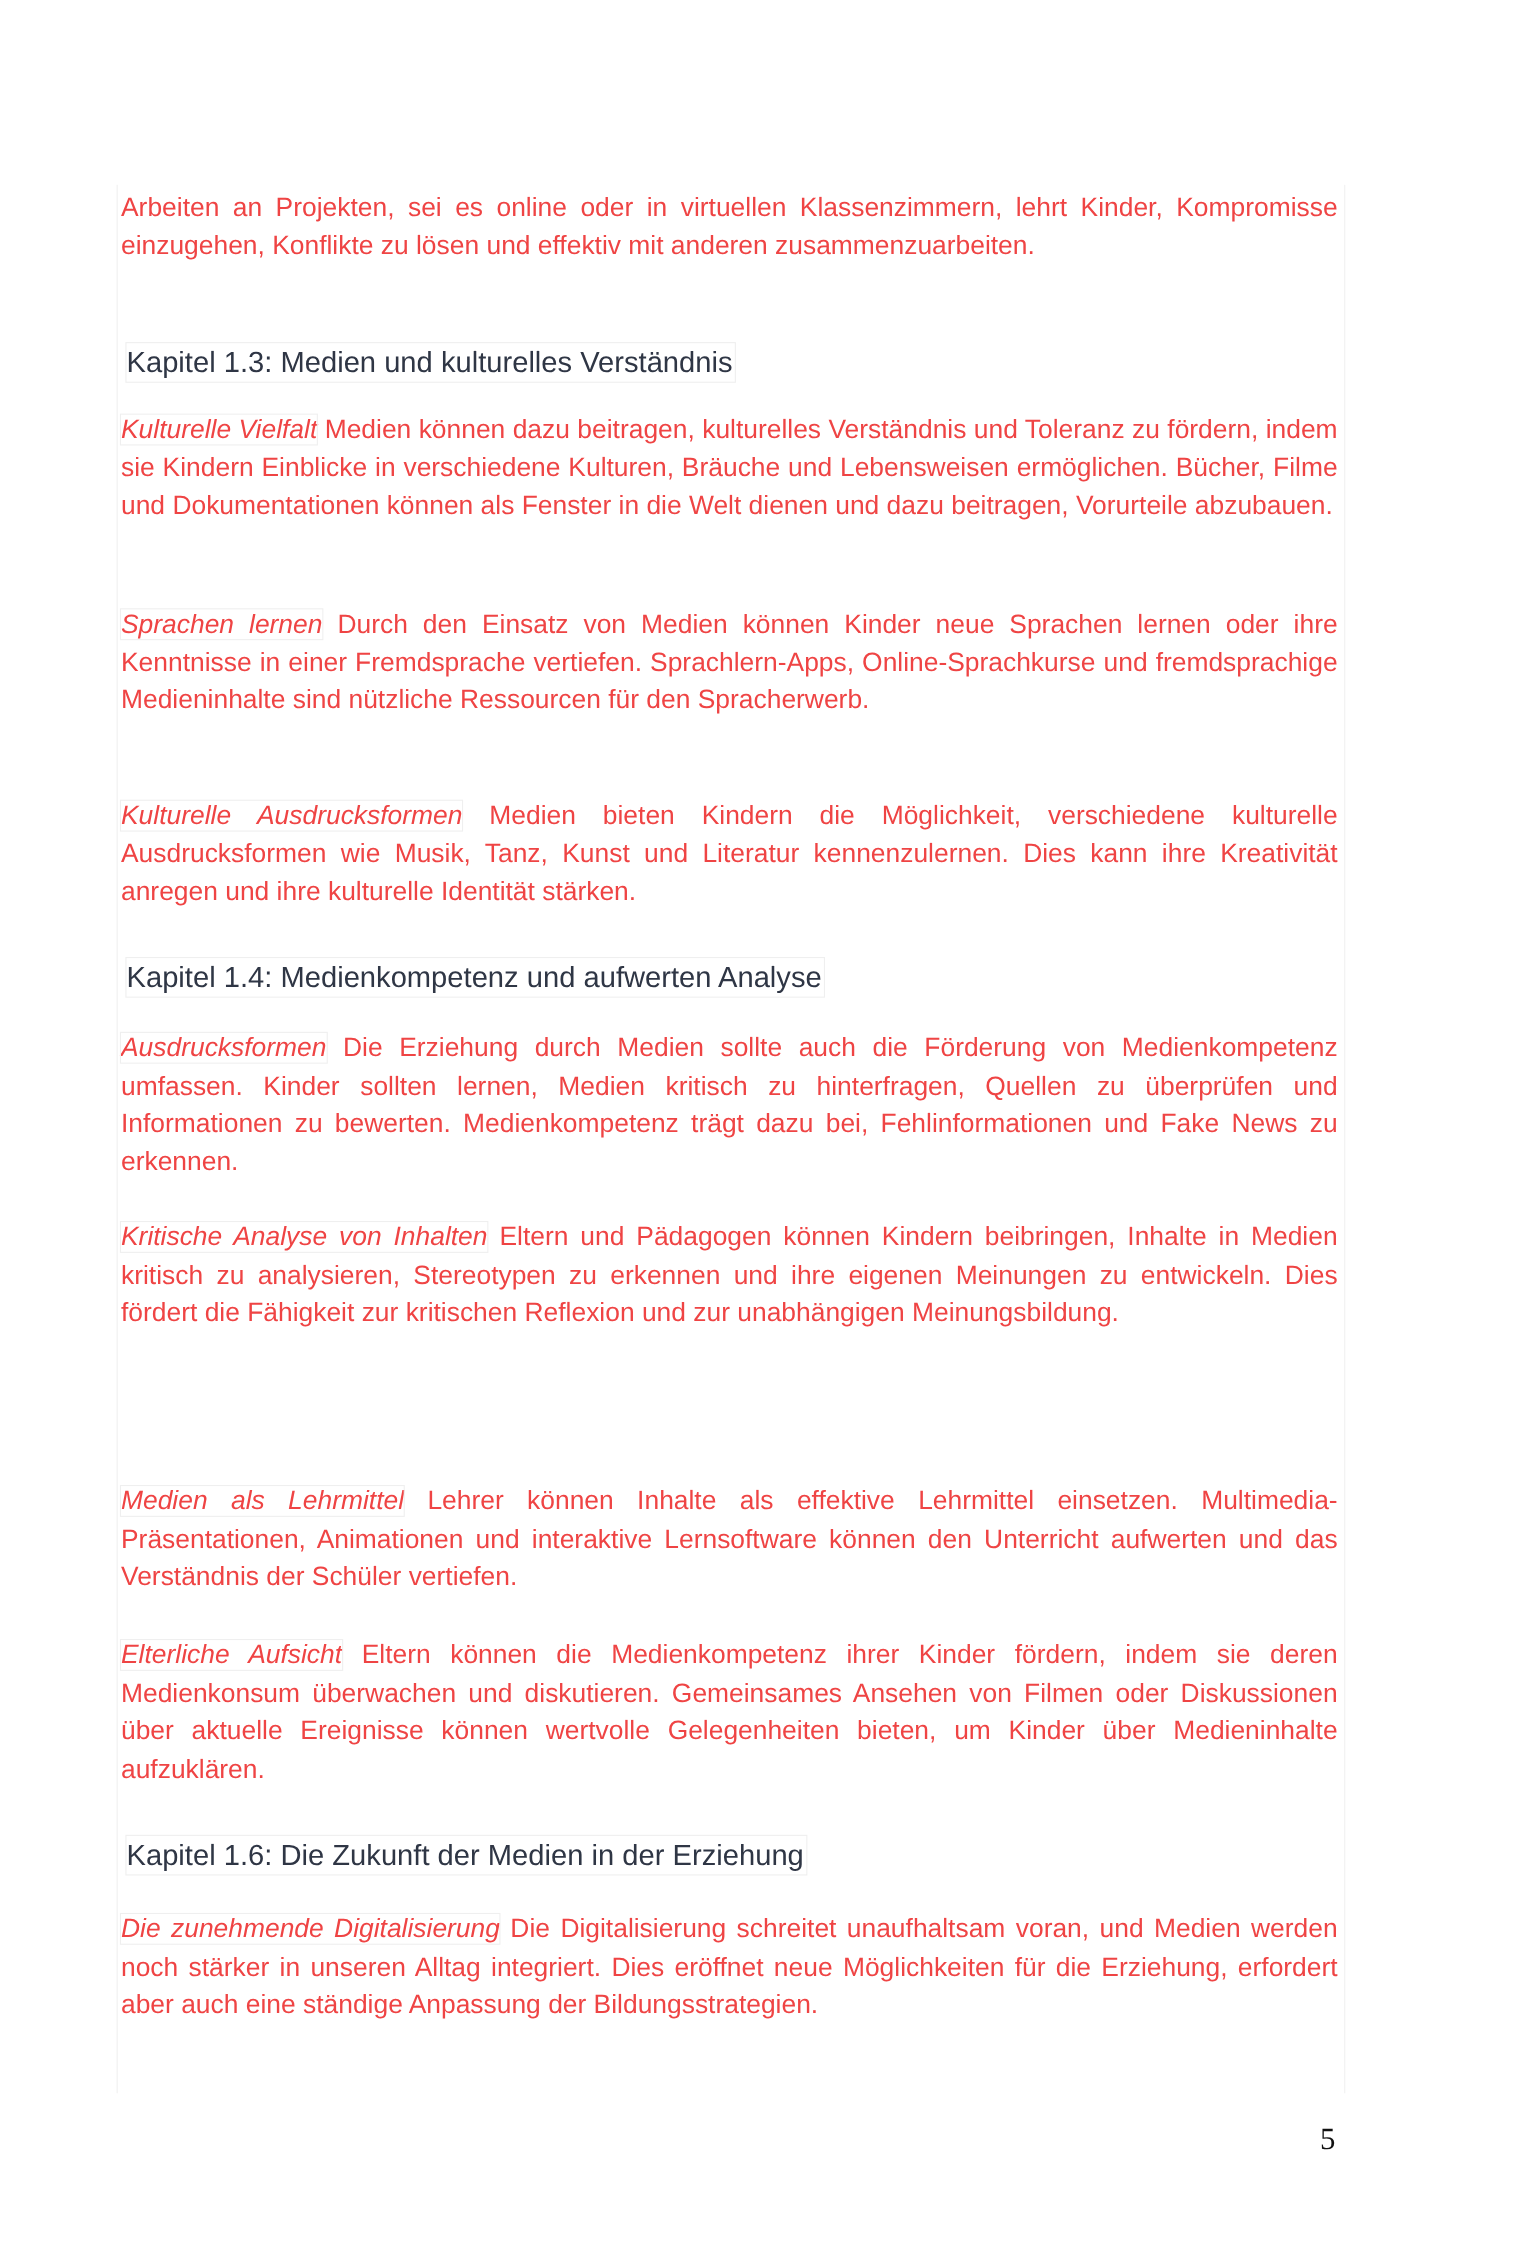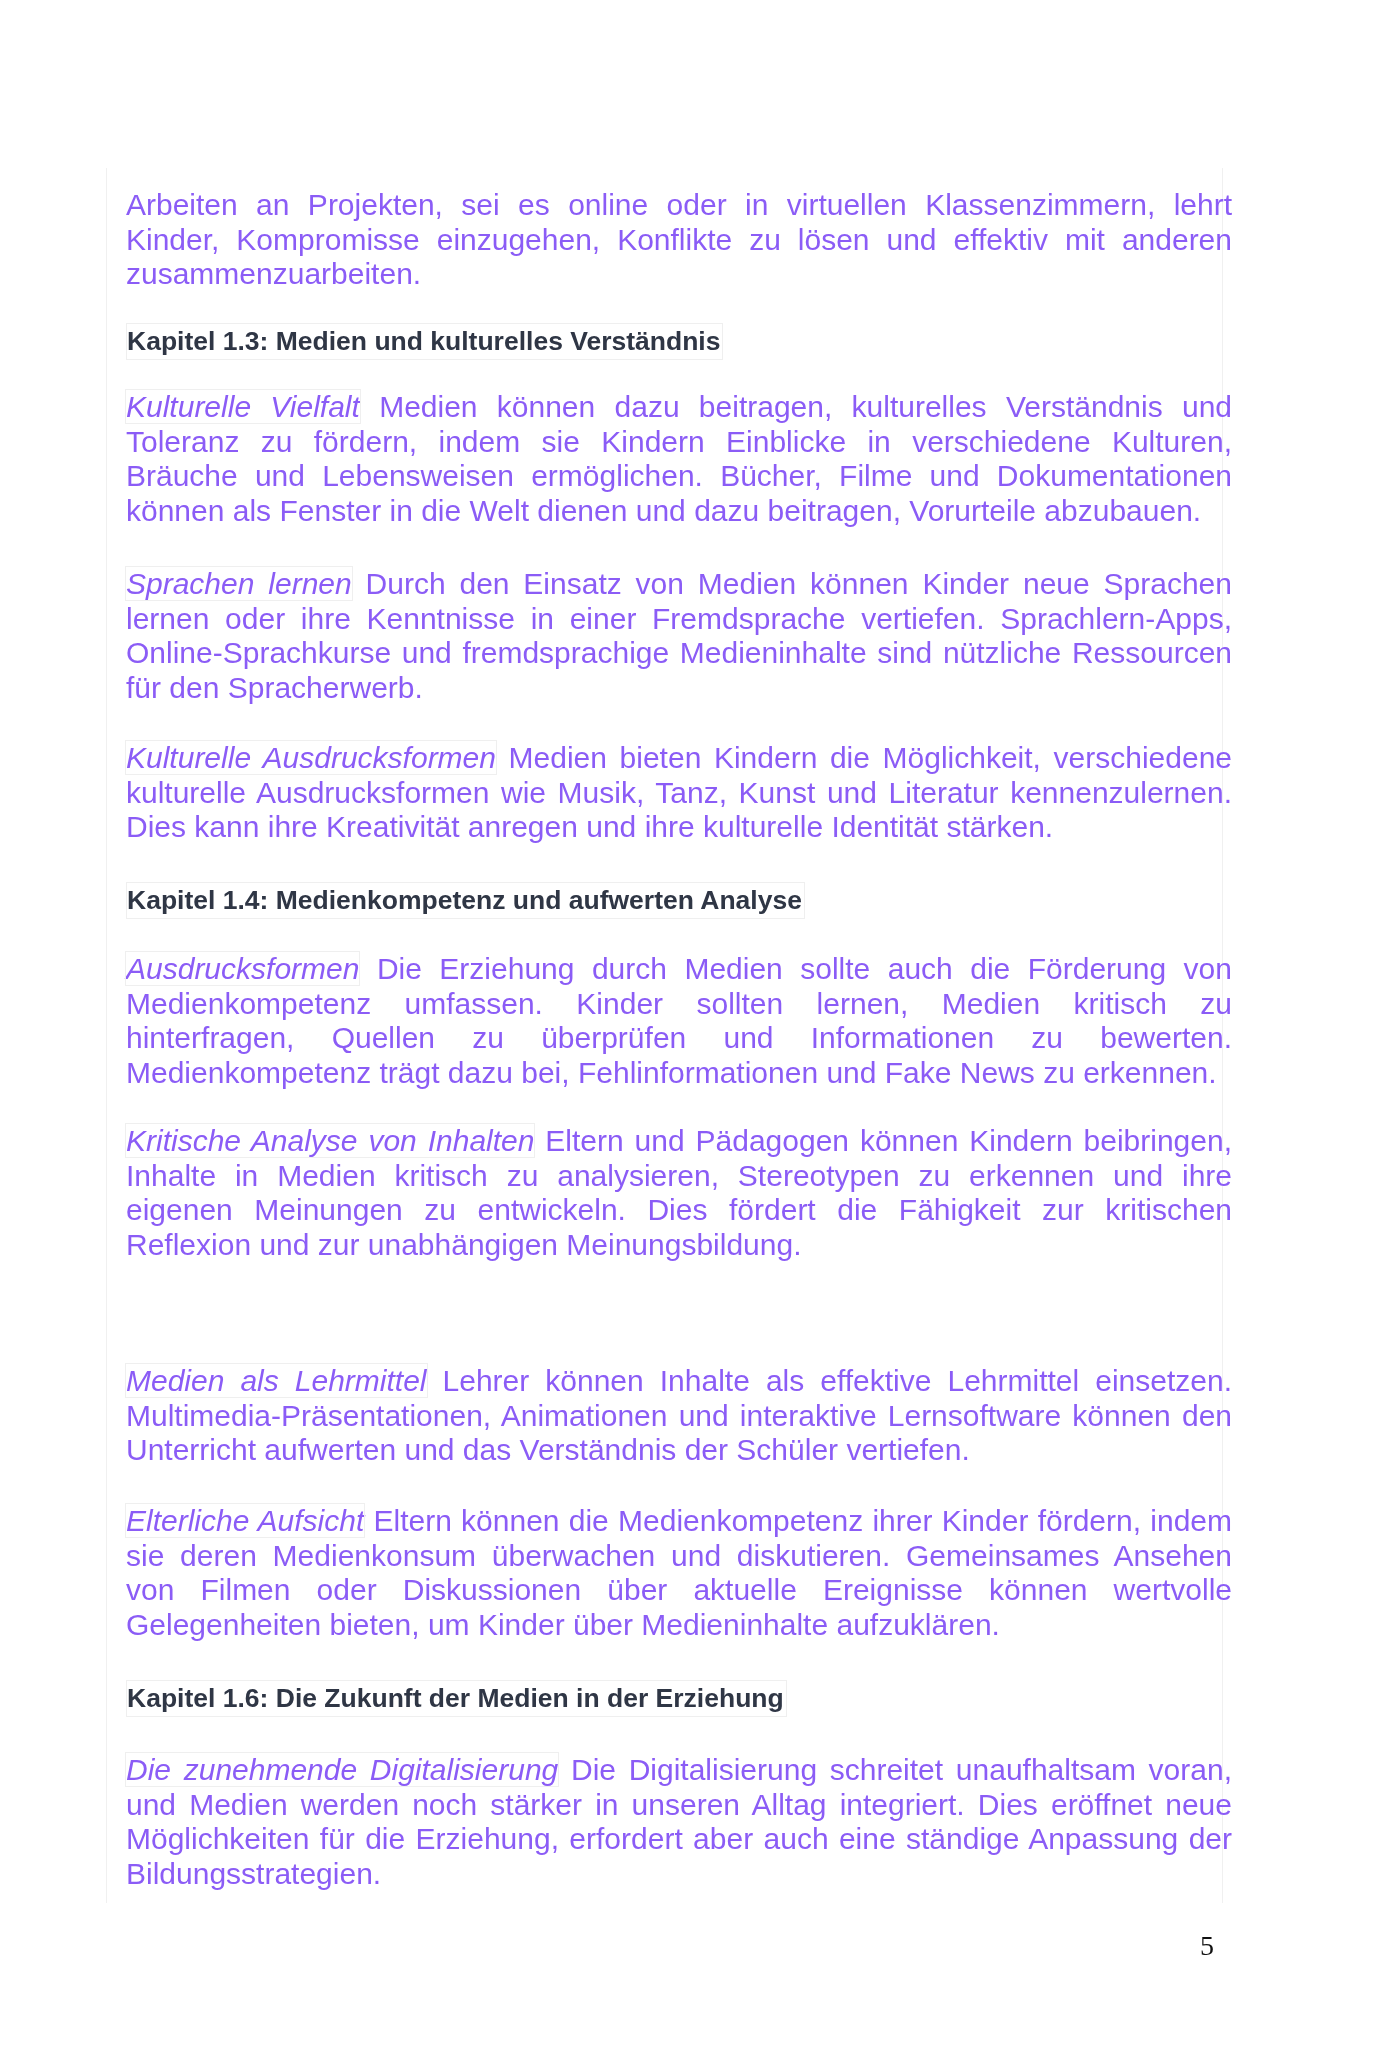--- a/index.html
+++ b/index.html
@@ -4,27 +4,27 @@
   <style>
     html, body { margin: 0; padding: 0; background: #ffffff; }
     body { width: 1387px; height: 2048px; position: relative; overflow: hidden; }
     .page { position: absolute; left: 0; top: 0; width: 1387px; height: 2048px; background: #fff; }
     .frame {
       position: absolute; left: 106px; top: 168px; width: 1115px; height: 1735px;
       border-left: 1px solid #f0f0f0; border-right: 1px solid #f0f0f0;
     }
     .blk {
       position: absolute; left: 110px; width: 1106px;
-      font-family: "Liberation Sans", sans-serif; font-size: 30px; line-height: 34.6px;
-      color: #8b5cf6; text-align: justify; margin: 16px;
+      font-family: "Liberation Sans", sans-serif; font-size: 24px; line-height: 34.6px;
+      color: #ef4444; text-align: justify; margin: 0;
     }
     .h {
       position: absolute; left: 110px;
-      font-family: "Liberation Sans", sans-serif; font-weight: bold; font-size: 26.5px;
-      line-height: 34px; color: #2f3645; border: 1px solid #efefef; padding: 0 2px 1px 0; margin: 16px;
+      font-family: "Liberation Sans", sans-serif; font-weight: normal; font-size: 26.5px;
+      line-height: 34px; color: #2f3645; border: 1px solid #efefef; padding: 0 2px 1px 0; margin: 4px;
     }
     .lbl { font-style: italic; outline: 1px solid #efefef; }
     .pagenum {
       position: absolute; left: 1200px; top: 1930px;
       font-family: "Liberation Serif", serif; font-size: 28px; color: #111;
     }
   </style>
 </head>
 <body>
 

